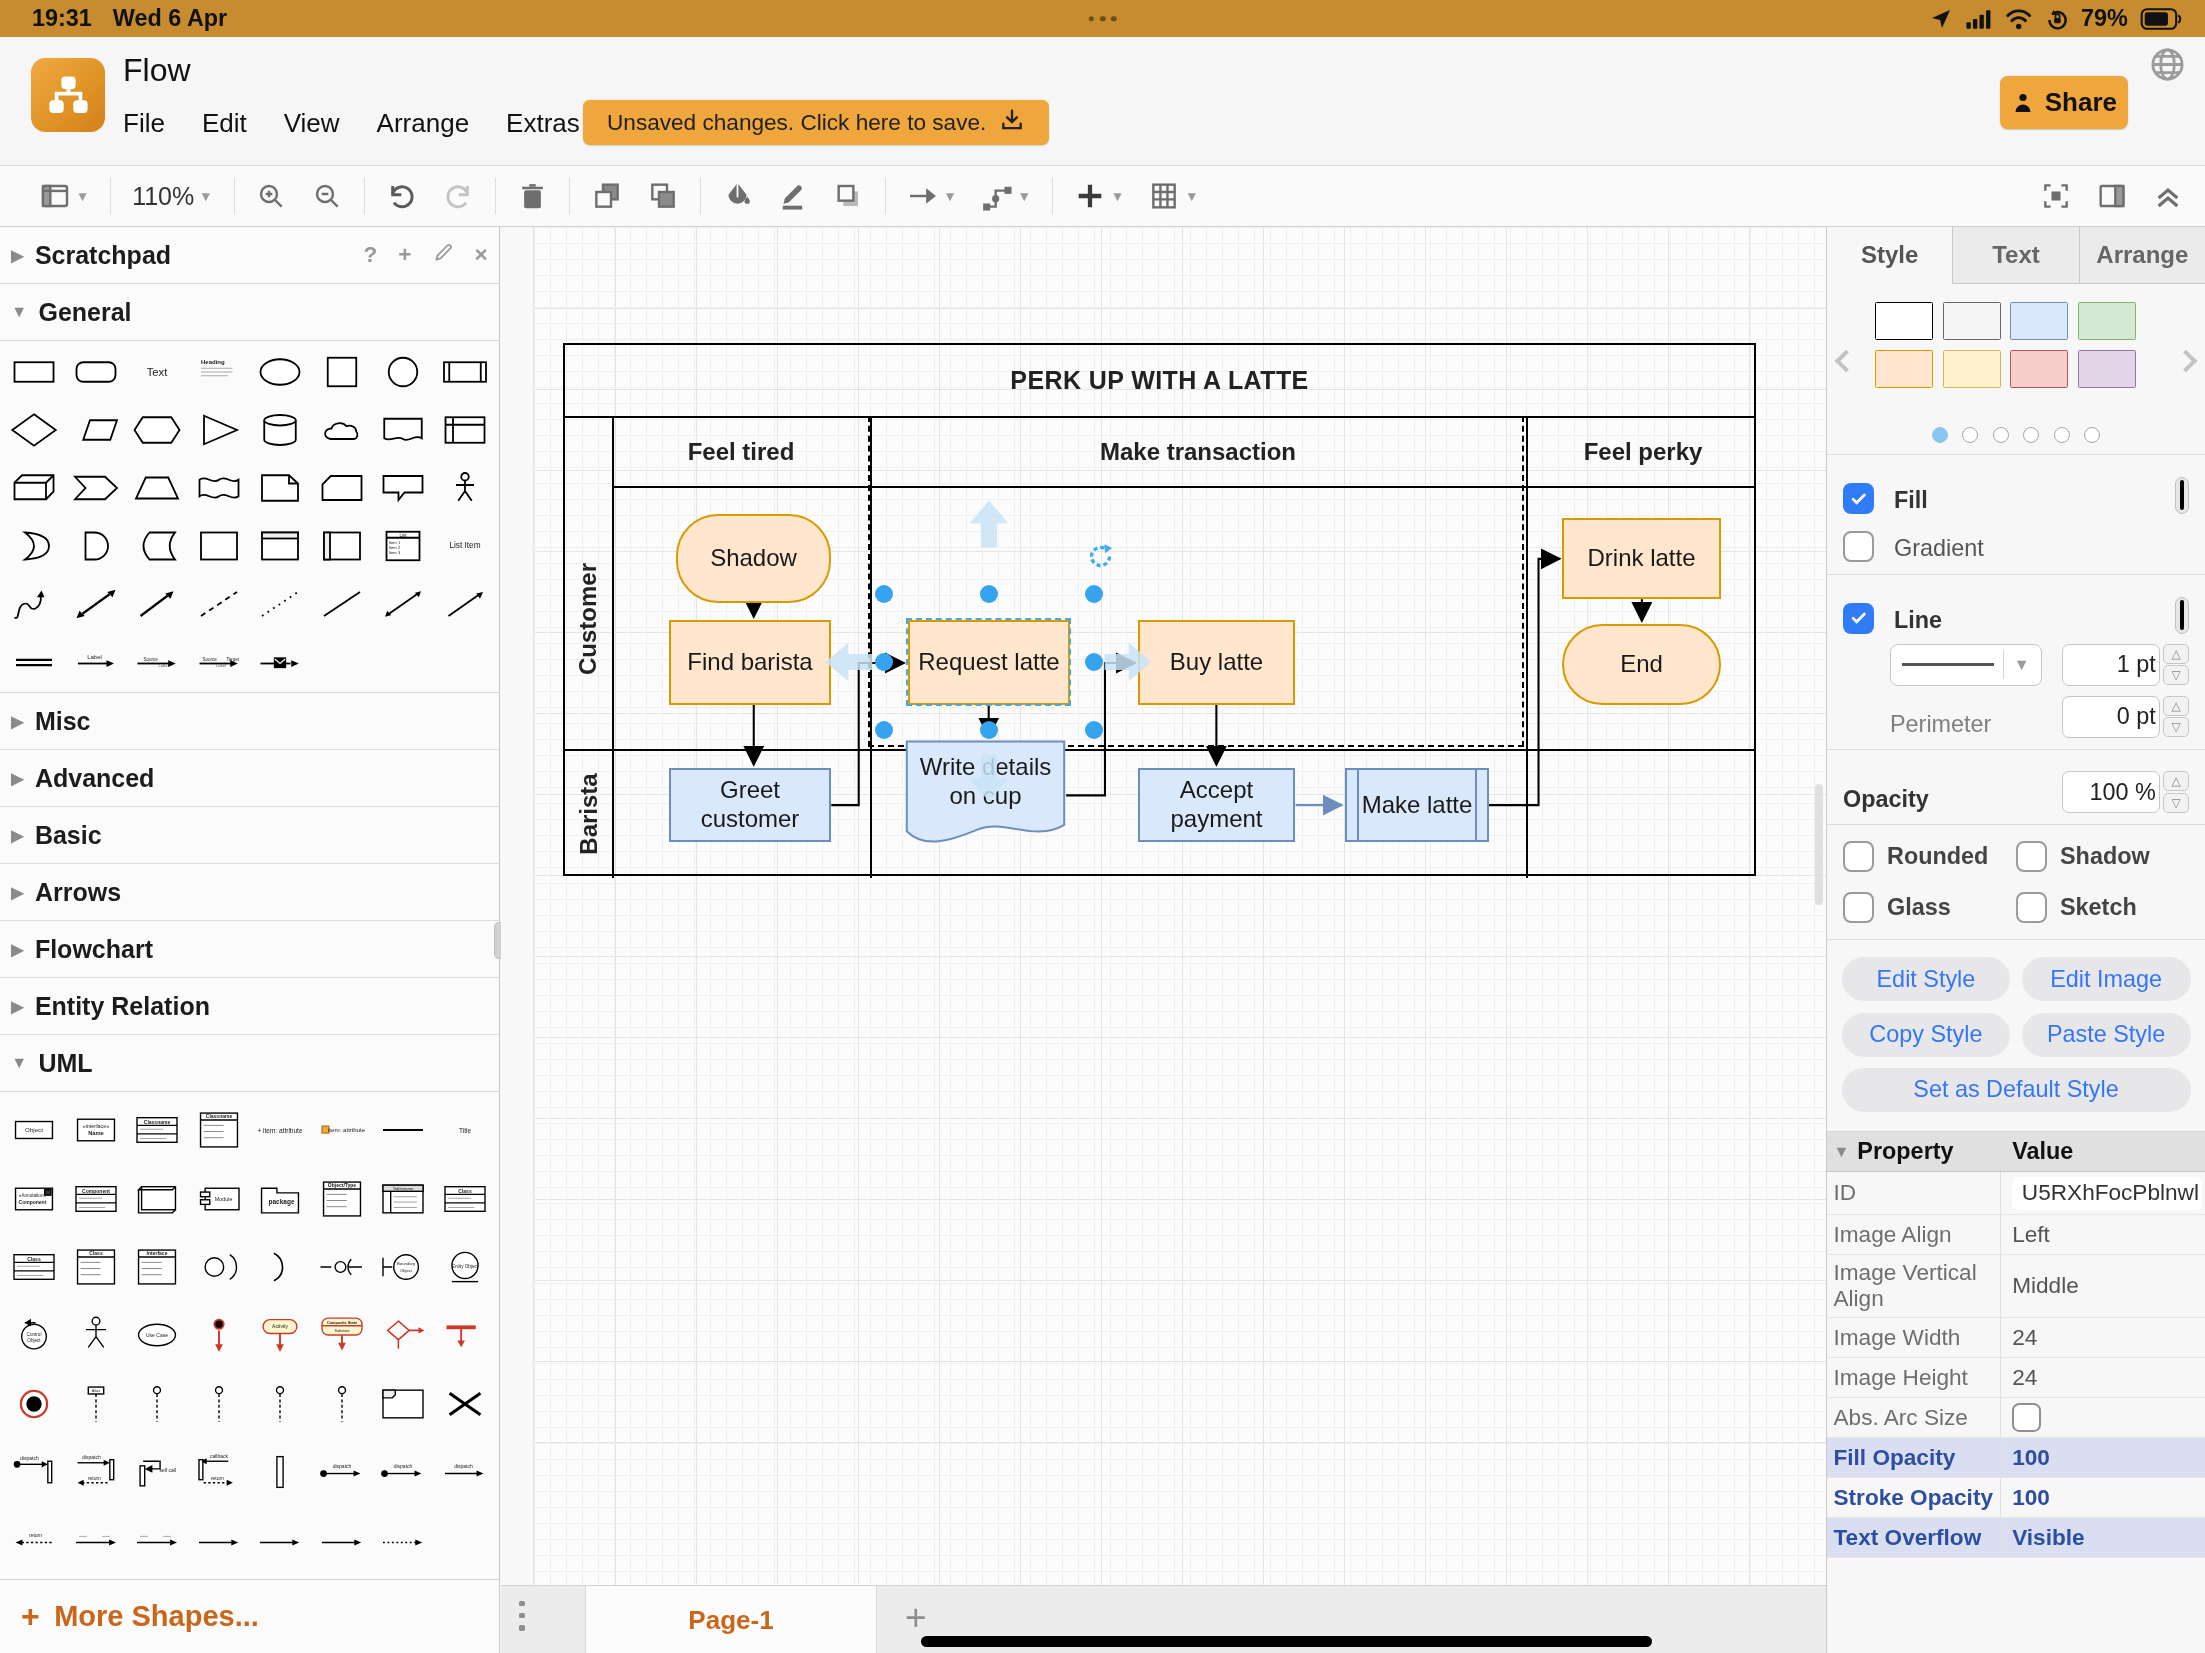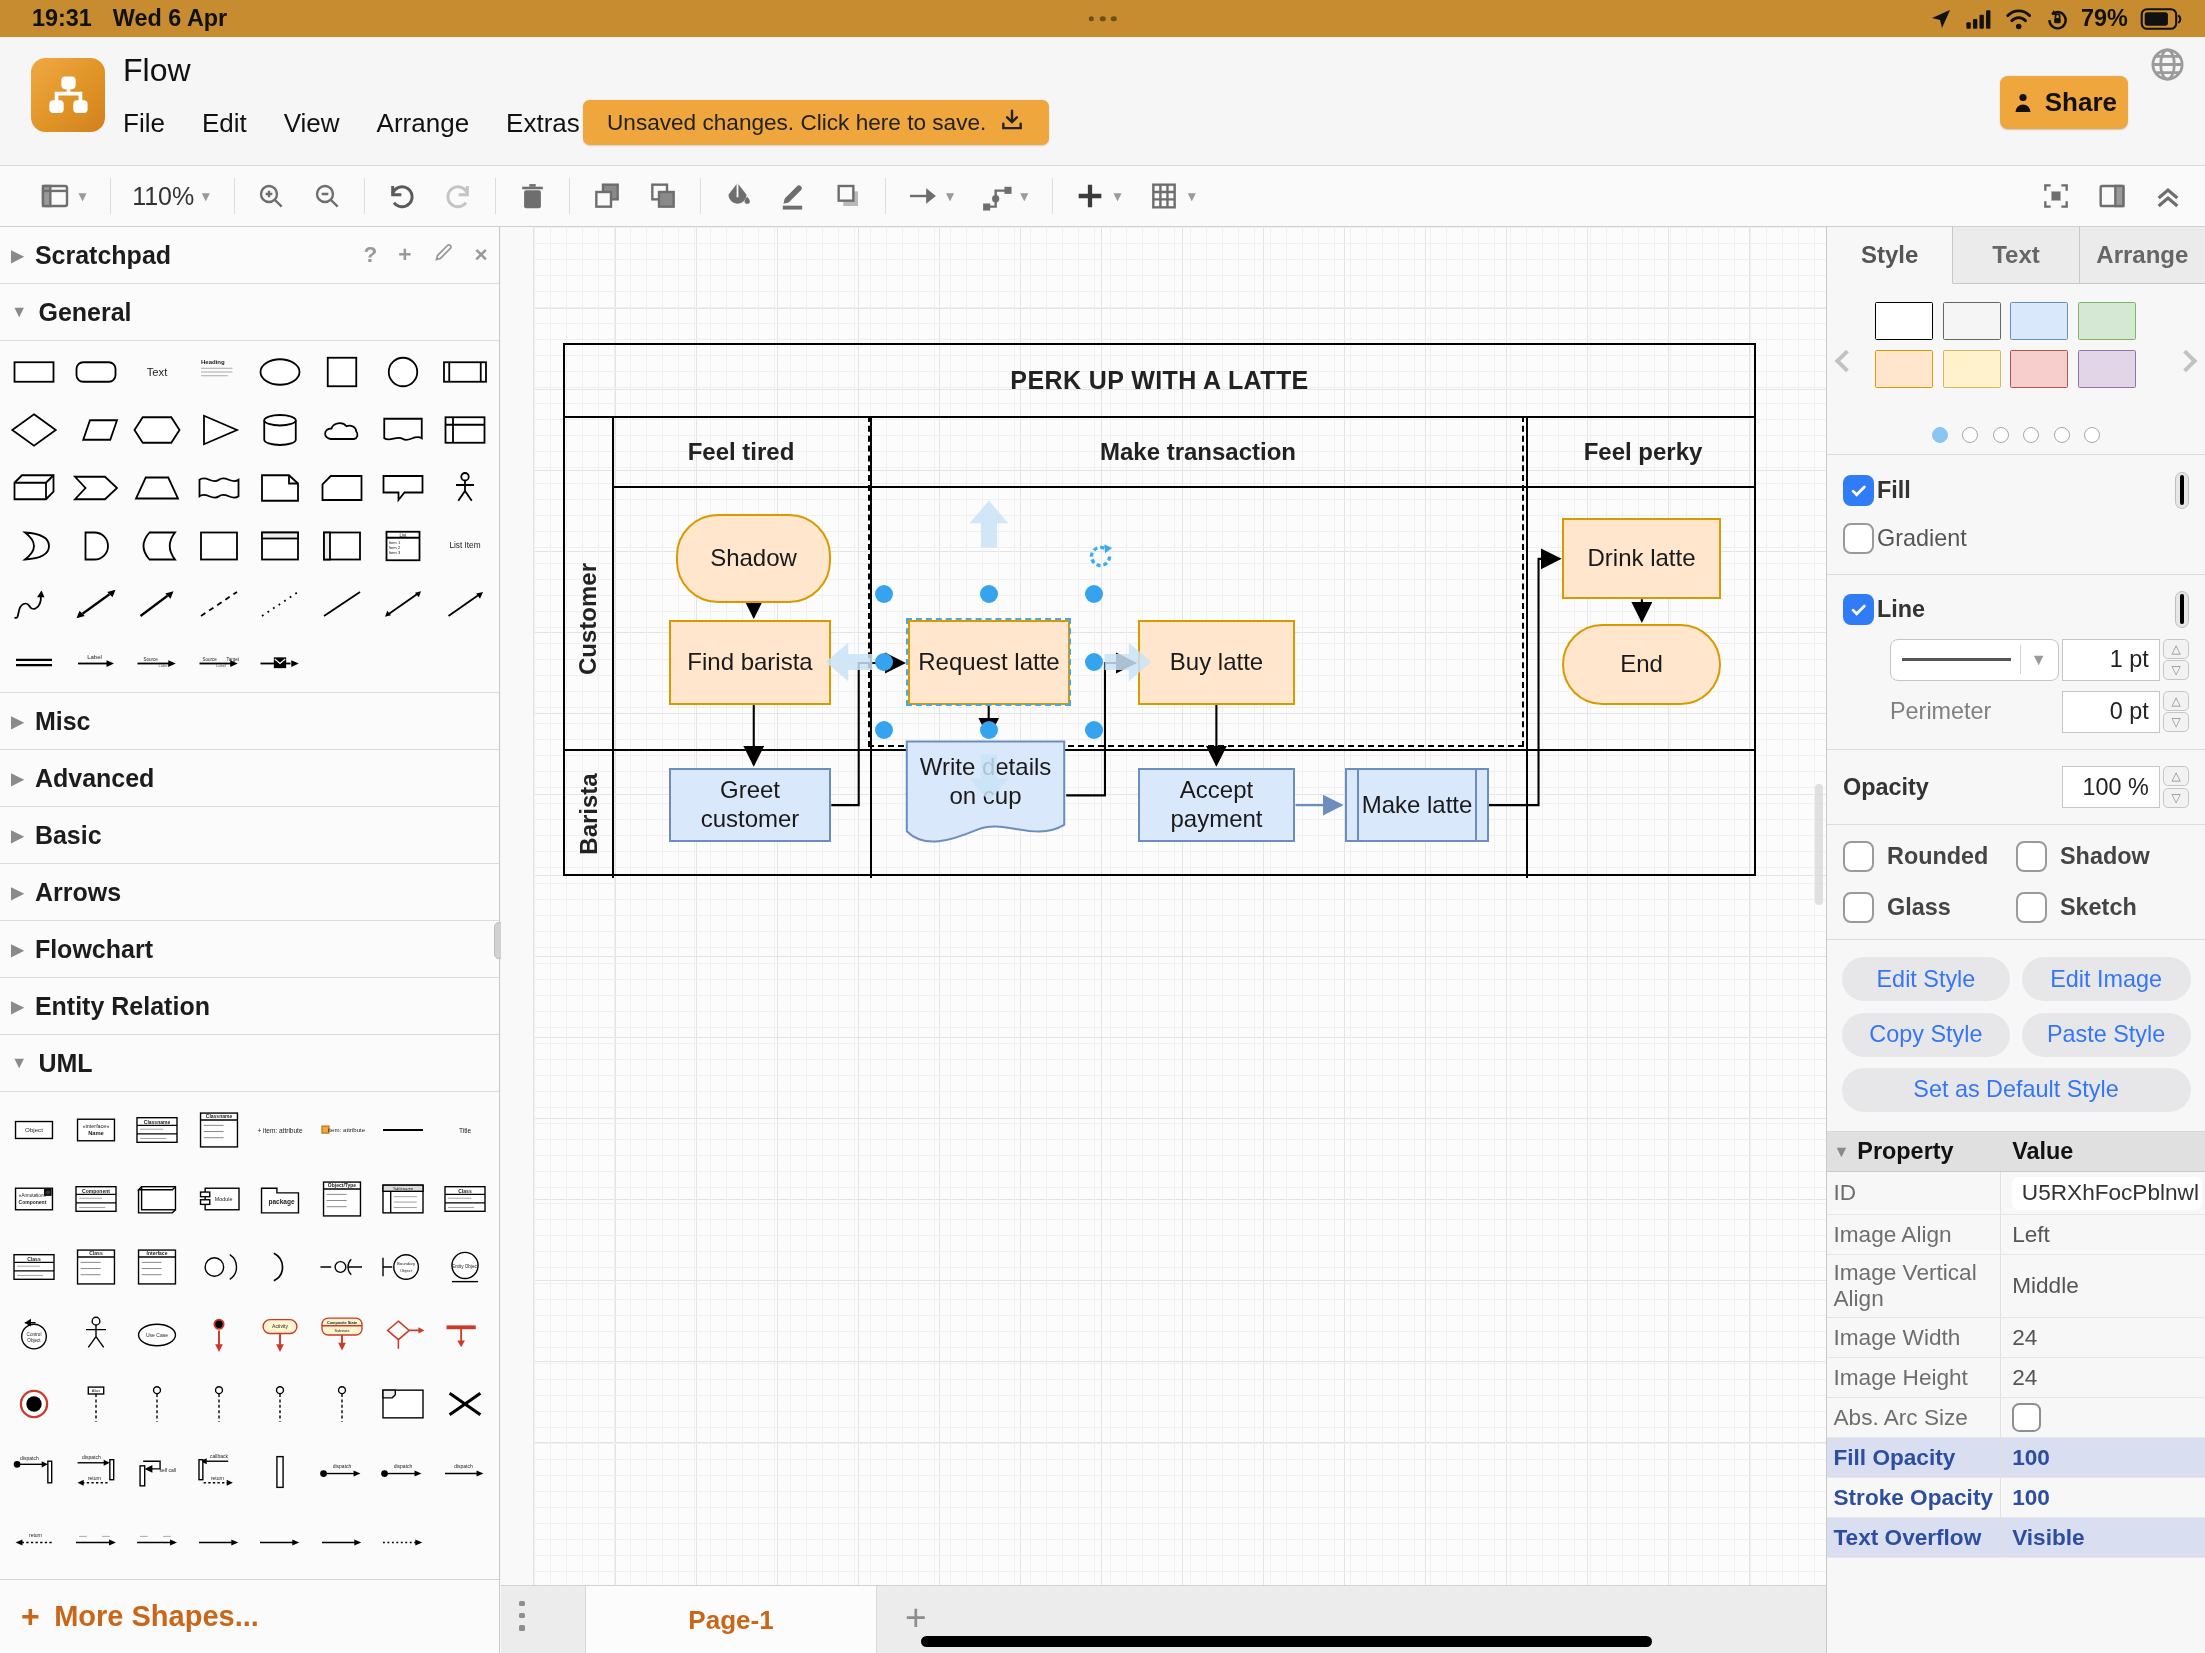--- a/index.html
+++ b/index.html
@@ -99,30 +99,30 @@
   .ftab.active{background:#F7F7F7;border-bottom:0.8px solid #F7F7F7;margin-bottom:-0.8px;color:#555}
   .carousel{position:relative;height:171px;border-bottom:0.8px solid #DCDCDC}
   .preset-grid{position:absolute;left:48px;top:18px;display:grid;grid-template-columns:repeat(4,58px);gap:9.7px}
   .preset{width:58px;height:38px;border-radius:1.6px;cursor:pointer}
   .chev{position:absolute;top:69px;width:16px;height:16px;border-left:4.8px solid #C2C2C2;border-bottom:4.8px solid #C2C2C2}
   .chev.left{left:11.3px;transform:rotate(45deg)}
   .chev.right{right:11.3px;transform:rotate(225deg)}
   .dots-row{position:absolute;left:0;right:0;bottom:11.3px;display:flex;justify-content:center;gap:14.5px}
   .pg-dot{width:16px;height:16px;border-radius:50%;border:1.6px solid #A8A8A8;background:#FFF}
   .pg-dot.active{background:#8AC6EF;border-color:#8AC6EF}
-  .frow{display:flex;align-items:center;padding:0 16px;gap:3px}
+  .frow{display:flex;align-items:flex-end;padding:0 16px;gap:20px}
   .cb{width:31px;height:31px;border-radius:8px;flex:none}
   .cb.on{background:#2F7CF6;display:flex;align-items:center;justify-content:center}
   .cb.off{background:#FFF;border:2.4px solid #9A9A9A}
   .flabel{font-weight:600;color:#333}
   .flabel.dim{font-weight:400;color:#808080}
   .swatch-btn{margin-left:auto;background:#E6E6E6;border:0.8px solid #BFBFBF;border-radius:8px;padding:4px}
   .swatch-inner{width:77px;height:34px;border:2.4px solid #000;border-radius:2.4px}
   .stepper{margin-left:auto;display:flex;align-items:center}
-  .stepper .val{width:98px;height:42px;background:#FFF;border:0.8px solid #C6C6C6;border-radius:0;display:flex;align-items:center;justify-content:flex-end;padding-right:10px;font-size:23.4px;color:#222}
+  .stepper .val{width:98px;height:42px;background:#FFF;border:0.8px solid #C6C6C6;border-radius:7px;display:flex;align-items:center;justify-content:flex-end;padding-right:3px;font-size:23.4px;color:#222}
   .stepper .btns{display:flex;flex-direction:column;margin-left:3.2px;gap:1.6px}
   .stepper .btns i{width:26px;height:20px;border:0.8px solid #C6C6C6;border-radius:4.8px;background:#F2F2F2;color:#8a8a8a;font-size:12px;display:flex;align-items:center;justify-content:center;font-style:normal}
   .line-dd{width:199px;height:42px;background:#FFF;border:0.8px solid #C6C6C6;border-radius:8px;display:flex;align-items:center;padding:0 11.3px;margin-left:47px}
   .line-dd .lsample{flex:1;height:2.4px;background:#555;margin-right:9.7px}
   .line-dd .ddsep{width:0.8px;height:29px;background:#D5D5D5;margin-right:9.7px}
   .line-dd .caret{color:#9a9a9a;font-size:16px}
   .fdivider{height:0.8px;background:#DCDCDC;margin:11.3px 0}
   .toggle-grid{display:grid;grid-template-columns:1fr 1fr;row-gap:19.4px;padding:4.8px 16px}
   .toggle{display:flex;align-items:center;gap:13px;font-weight:600;color:#444}
   .pillbtns{display:grid;grid-template-columns:1fr 1fr;gap:11.3px;padding:6.5px 14.5px}

